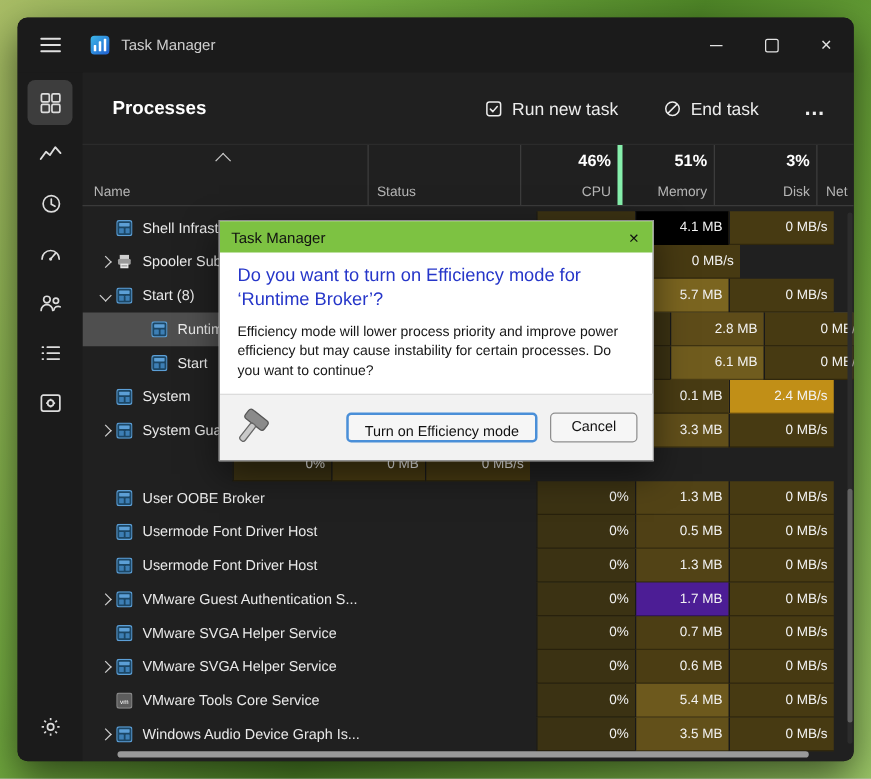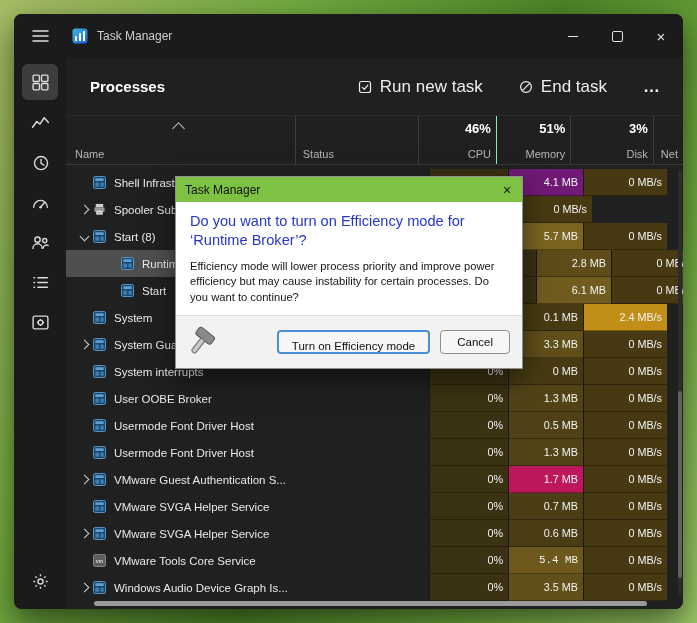--- a/index.html
+++ b/index.html
@@ -25,31 +25,31 @@
   .sidebar{width:52px;display:flex;flex-direction:column;align-items:center;padding:6px 0 8px;background:#1b1b1b;flex:none;}
   .side-btn{width:36px;height:36px;border-radius:6px;margin-bottom:4px;background:none;border:none;display:grid;place-items:center;cursor:pointer;}
   .side-btn.sel{background:#3d3d3d;}
   .side-btn svg{width:19px;height:19px;}
   .side-settings{margin-top:auto;margin-bottom:2px;}
 
   .main{flex:1;background:#202020;position:relative;display:flex;flex-direction:column;min-width:0;}
   .page-header{height:57px;display:flex;align-items:center;padding:0 16px 0 24px;flex:none;}
   .ph-title{font-size:15px;font-weight:700;color:#fff;}
   .ph-actions{margin-left:auto;display:flex;align-items:center;gap:24px;}
-  .action-btn{display:flex;align-items:center;gap:8px;background:none;border:none;color:#ededed;font-size:17px;cursor:pointer;font-family:inherit;justify-content:space-between;}
+  .action-btn{display:flex;align-items:center;gap:8px;background:none;border:none;color:#ededed;font-size:14px;cursor:pointer;font-family:inherit;justify-content:space-between;}
   .more-btn{font-size:17px;font-weight:700;letter-spacing:1px;color:#ededed;background:none;border:none;cursor:pointer;padding:0 6px;line-height:10px;}
 
   
   .thead{height:48px;display:flex;border-bottom:1px solid #3a3a3a;border-top:1px solid #2b2b2b;flex:none;position:relative;}
   .th{position:relative;display:flex;flex-direction:column;justify-content:flex-end;padding:4px 5px;color:#b5b5b5;font-size:11px;cursor:pointer;}
   .th .pct{position:absolute;top:5px;right:5px;color:#fff;font-size:13px;font-weight:700;}
   .th.c-name{width:234px;padding-left:9px;}
   .th.c-status{width:120px;border-left:1px solid #3c3c3c;padding-left:7px;}
   .th.c-cpu{width:73px;border-left:1px solid #3c3c3c;text-align:right;}
-  .th.c-mem{width:69px;border-left:1px solid #86efac;text-align:right;}
+  .th.c-mem{width:69px;border-left:4px solid #86efac;text-align:right;}
   .th.c-disk{width:78px;border-left:1px solid #3c3c3c;text-align:right;}
   .th.c-net{flex:1;border-left:1px solid #3c3c3c;padding-left:7px;}
   .sortcaret{position:absolute;top:8px;left:108px;width:8px;height:8px;
     border-left:1.4px solid #c9c9c9;border-top:1.4px solid #c9c9c9;transform:rotate(45deg);}
 
   
   .rows{flex:1;padding-top:4px;overflow:hidden;}
   .prow{height:27px;display:flex;align-items:stretch;font-size:11.5px;color:#e9e9e9;cursor:default;}
   .prow.sel{background:#4f4f4f;}
   .cell{display:flex;align-items:center;min-width:0;}
@@ -268,21 +268,21 @@
                     <rect x="0.5" y="0.5" width="13" height="13" rx="2" fill="#1c4766" stroke="#5c9fd6"></rect>
                     <rect x="2.5" y="2.5" width="9" height="3" rx="0.5" fill="#5c9fd6"></rect>
                     <rect x="2.5" y="7" width="4" height="4.5" rx="0.5" fill="#3d7fb5"></rect>
                     <rect x="8" y="7" width="3.5" height="4.5" rx="0.5" fill="#3d7fb5"></rect>
                   </svg>
                 </span>
                 <span class="pname">Shell Infrastructure Host</span>
               </div>
               <div class="cell cstatus"></div>
               <div class="cell num ccpu" style="background: rgb(59, 50, 19);"></div>
-              <div class="cell num cmem" style="background: #701a75;">4.1 MB</div>
+              <div class="cell num cmem" style="background: #000000;">4.1 MB</div>
               <div class="cell num cdisk" style="background: rgb(71, 58, 18);">0 MB/s</div>
               <div class="cell cnet"></div>
             </div>
             <div class="prow">
               <div class="cell cname">
                 <span class="chevbox">
                   <i class="chev right"></i>
                 </span>
                 <span class="picon">
                   <svg width="13" height="13" viewBox="0 0 14 14">
@@ -392,32 +392,20 @@
                 </span>
                 <span class="pname">System Guard Runtime Monitor Broker</span>
               </div>
               <div class="cell cstatus"></div>
               <div class="cell num ccpu" style="background: rgb(59, 50, 19);"></div>
               <div class="cell num cmem" style="background: rgb(97, 79, 26);">3.3 MB</div>
               <div class="cell num cdisk" style="background: rgb(71, 58, 18);">0 MB/s</div>
               <div class="cell cnet"></div>
             </div>
             <div class="prow">
-              <div class="cell cname">
-                <span class="chevbox"></span>
-                <span class="picon">
-                  <svg width="13" height="13" viewBox="0 0 14 14">
-                    <rect x="0.5" y="0.5" width="13" height="13" rx="2" fill="#1c4766" stroke="#5c9fd6"></rect>
-                    <rect x="2.5" y="2.5" width="9" height="3" rx="0.5" fill="#5c9fd6"></rect>
-                    <rect x="2.5" y="7" width="4" height="4.5" rx="0.5" fill="#3d7fb5"></rect>
-                    <rect x="8" y="7" width="3.5" height="4.5" rx="0.5" fill="#3d7fb5"></rect>
-                  </svg>
-                </span>
-                <span class="pname">System interrupts</span>
-              </div>
               <div class="cell cstatus"></div>
               <div class="cell num ccpu" style="background: rgb(59, 50, 19);">0%</div>
               <div class="cell num cmem" style="background: rgb(71, 58, 18);">0 MB</div>
               <div class="cell num cdisk" style="background: rgb(71, 58, 18);">0 MB/s</div>
               <div class="cell cnet"></div>
             </div>
             <div class="prow">
               <div class="cell cname">
                 <span class="chevbox"></span>
                 <span class="picon">
@@ -484,21 +472,21 @@
                     <rect x="0.5" y="0.5" width="13" height="13" rx="2" fill="#1c4766" stroke="#5c9fd6"></rect>
                     <rect x="2.5" y="2.5" width="9" height="3" rx="0.5" fill="#5c9fd6"></rect>
                     <rect x="2.5" y="7" width="4" height="4.5" rx="0.5" fill="#3d7fb5"></rect>
                     <rect x="8" y="7" width="3.5" height="4.5" rx="0.5" fill="#3d7fb5"></rect>
                   </svg>
                 </span>
                 <span class="pname">VMware Guest Authentication S...</span>
               </div>
               <div class="cell cstatus"></div>
               <div class="cell num ccpu" style="background: rgb(59, 50, 19);">0%</div>
-              <div class="cell num cmem" style="background: #be185d;">1.7 MB</div>
+              <div class="cell num cmem" style="background: #4c1d95;">1.7 MB</div>
               <div class="cell num cdisk" style="background: rgb(71, 58, 18);">0 MB/s</div>
               <div class="cell cnet"></div>
             </div>
             <div class="prow">
               <div class="cell cname">
                 <span class="chevbox"></span>
                 <span class="picon">
                   <svg width="13" height="13" viewBox="0 0 14 14">
                     <rect x="0.5" y="0.5" width="13" height="13" rx="2" fill="#1c4766" stroke="#5c9fd6"></rect>
                     <rect x="2.5" y="2.5" width="9" height="3" rx="0.5" fill="#5c9fd6"></rect>
@@ -541,21 +529,21 @@
                 <span class="picon">
                   <svg width="13" height="13" viewBox="0 0 14 14">
                     <rect x="0.5" y="0.5" width="13" height="13" rx="2" fill="#5d5d5d" stroke="#8a8a8a"></rect>
                     <text x="7" y="9.6" font-size="5.5" fill="#fff" text-anchor="middle" font-family="sans-serif">vm</text>
                   </svg>
                 </span>
                 <span class="pname">VMware Tools Core Service</span>
               </div>
               <div class="cell cstatus"></div>
               <div class="cell num ccpu" style="background: rgb(59, 50, 19);">0%</div>
-              <div class="cell num cmem" style="background: rgb(109, 89, 29); font-family: Liberation Mono, monospace;">5.4 MB</div>
+              <div class="cell num cmem" style="background: rgb(109, 89, 29);">5.4 MB</div>
               <div class="cell num cdisk" style="background: rgb(71, 58, 18);">0 MB/s</div>
               <div class="cell cnet"></div>
             </div>
             <div class="prow">
               <div class="cell cname">
                 <span class="chevbox">
                   <i class="chev right"></i>
                 </span>
                 <span class="picon">
                   <svg width="13" height="13" viewBox="0 0 14 14">

